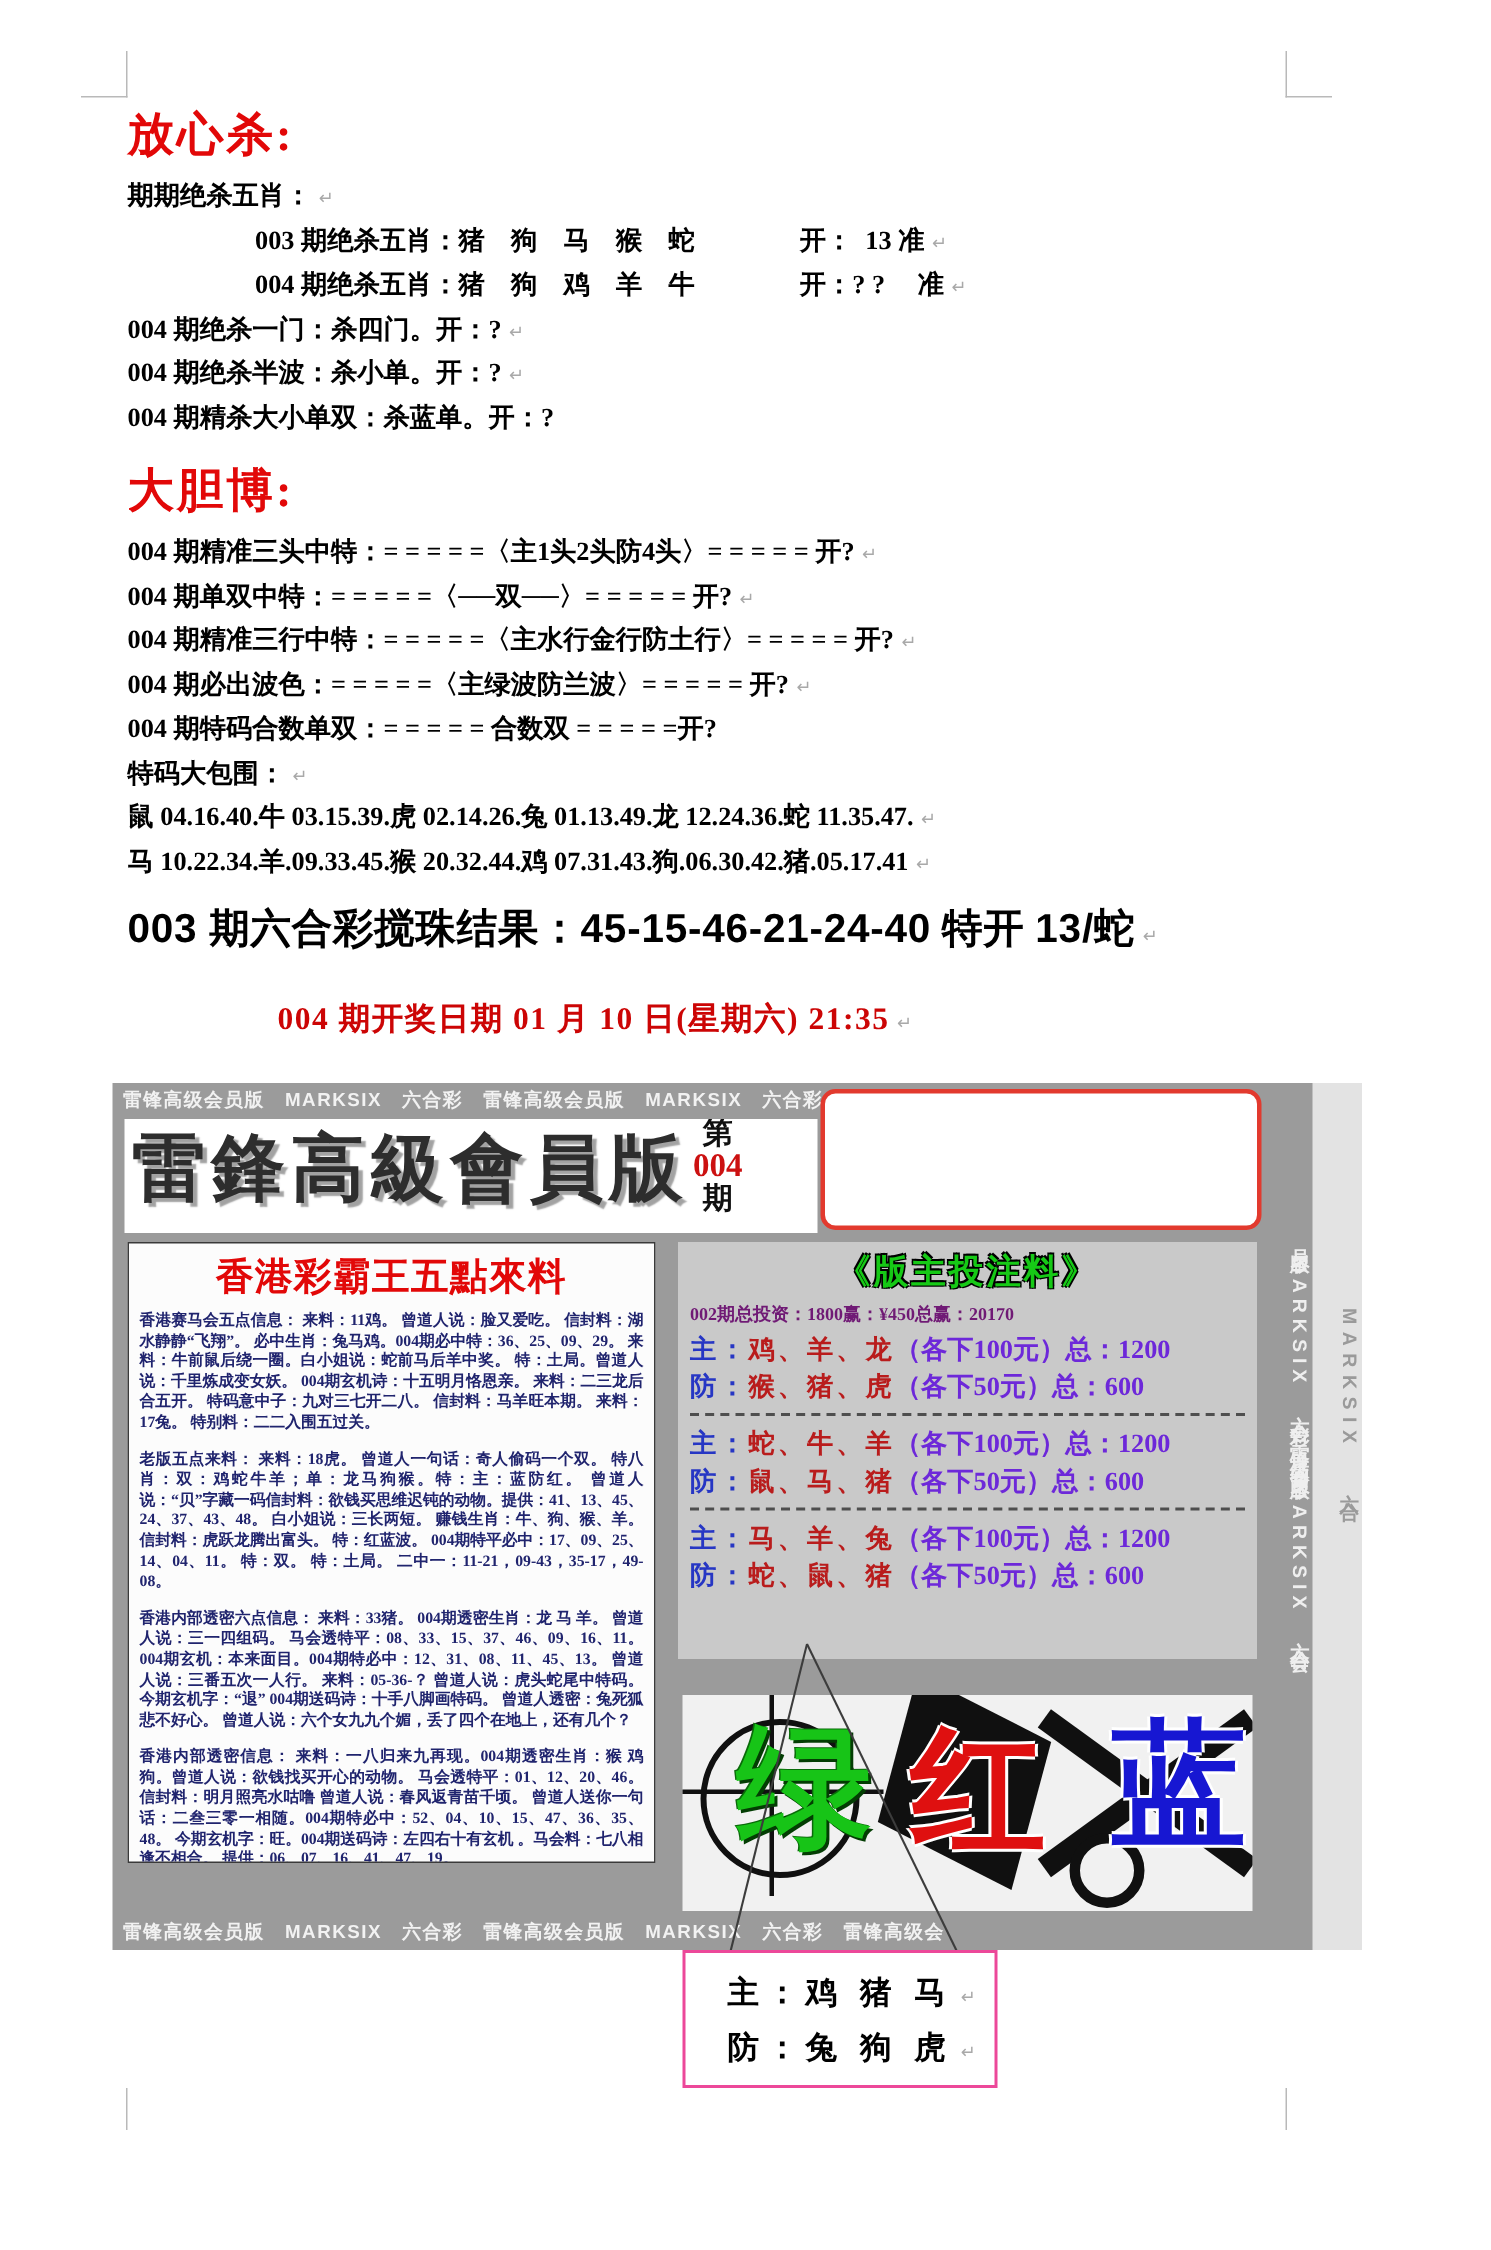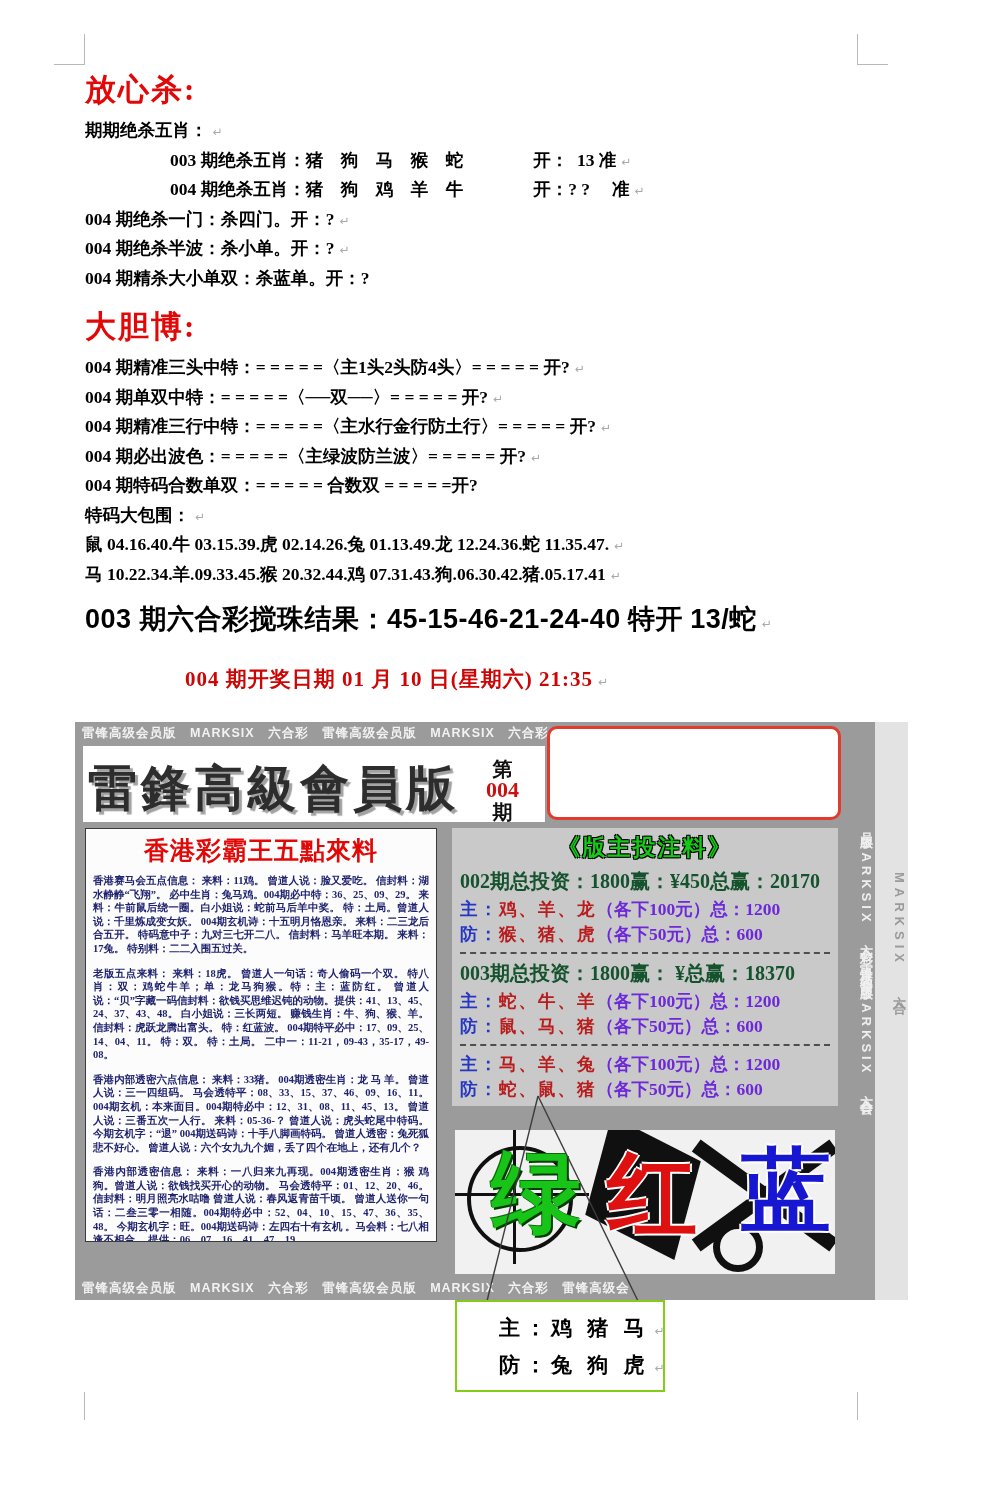--- a/index.html
+++ b/index.html
@@ -20,21 +20,21 @@
   .seg-sans{font-family:"Liberation Sans","DejaVu Sans",sans-serif;}
   .seg-serif{font-family:"Liberation Serif","DejaVu Serif",serif;}
   .date-line{margin-top:28px;padding-left:100px;font-size:21px;font-weight:bold;color:#cc0505;letter-spacing:1px;}
 
   
   .sheet{position:absolute;left:75px;top:722px;width:833px;height:578px;background:#9b9b9b;
          font-family:"Liberation Sans","DejaVu Sans",sans-serif;}
   .strip{position:absolute;color:#f2f2f2;font-weight:bold;font-size:12.5px;letter-spacing:1px;white-space:nowrap;overflow:hidden;}
   .strip-top{left:7px;top:3px;width:540px;}
   .strip-bottom{left:7px;bottom:3px;width:755px;}
-  .headband{position:absolute;left:8px;top:24px;width:462px;height:76px;background:#ffffff;display:flex;align-items:flex-end;overflow:hidden;gap:24px;}
+  .headband{position:absolute;left:8px;top:24px;width:462px;height:76px;background:#ffffff;display:flex;align-items:flex-start;overflow:hidden;}
   .sheet-title{font-family:"Liberation Serif","DejaVu Serif",serif;font-size:49px;font-weight:bold;color:#2d2d2d;
                text-shadow:3px 3px 1px #a2a2a2;letter-spacing:4px;padding-left:5px;white-space:nowrap;}
   .issue{display:flex;flex-direction:column;align-items:center;line-height:1.02;font-weight:bold;
          font-family:"Liberation Serif","DejaVu Serif",serif;margin-left:3px;}
   .issue .ipfx,.issue .isfx{font-size:20px;color:#101010;}
   .issue .inum{font-size:22px;color:#cc1111;font-family:Liberation Serif, serif;}
   .redbox{position:absolute;left:472px;top:4px;width:294px;height:94px;background:#fff;
           border:3px solid #e23a2e;border-radius:10px;box-sizing:border-box;}
 
   .leftpanel{position:absolute;left:10px;top:106px;width:352px;height:414px;background:#fcfcfc;
@@ -42,21 +42,21 @@
   .lp-title{color:#e20808;font-family:"Liberation Serif","DejaVu Serif",serif;font-size:25px;font-weight:bold;
             text-align:center;margin:0 0 7px 0;letter-spacing:1px;}
   .lp-para{font-family:"Liberation Serif","DejaVu Serif",serif;font-size:10.5px;font-weight:bold;color:#20246e;
            line-height:13.6px;text-align:justify;margin:0 0 11px 0;}
 
   .rightcol{position:absolute;left:377px;top:106px;width:386px;height:278px;background:#c9c9c9;
             padding:3px 8px;box-sizing:border-box;overflow:hidden;}
   .rp-title{color:#16c916;font-family:"Liberation Serif","DejaVu Serif",serif;font-size:23px;font-weight:bold;text-align:center;
             letter-spacing:2px;margin:1px 0 5px 0;
             text-shadow:-1px -1px 0 #000,1px -1px 0 #000,-1px 1px 0 #000,1px 1px 0 #000;}
-  .blk-h{color:#14532d;font-size:20px;font-weight:bold;font-family:"Liberation Serif","DejaVu Serif",serif;margin:1px 0 2px 0;white-space:nowrap;}
+  .blk-h{color:#701a75;font-size:12px;font-weight:bold;font-family:"Liberation Serif","DejaVu Serif",serif;margin:1px 0 2px 0;white-space:nowrap;}
   .blk-line{font-size:17.5px;font-weight:bold;font-family:"Liberation Serif","DejaVu Serif",serif;margin:0 0 1px 0;white-space:nowrap;}
   .lbl{color:#2636c4;letter-spacing:2px;}
   .animals{color:#b91c1c;letter-spacing:2px;}
   .rest{color:#6d28d9;}
   .sep{border-top:2px dashed #4e4e4e;margin:6px 0 6px 0;}
 
   .artbox{position:absolute;left:380px;top:408px;width:380px;height:144px;background:#f1f1f1;overflow:hidden;}
   .art-char{position:absolute;font-family:"Liberation Serif","DejaVu Serif",serif;font-weight:bold;font-size:90px;line-height:1;z-index:3;}
   .g-char{left:36px;top:18px;color:#17c417;text-shadow:2px 2px 0 #033d03,-1px -1px 0 #0a6b0a;}
   .r-char{left:152px;top:20px;color:#df1010;text-shadow:2px 0 0 #fff,-2px 0 0 #fff,0 2px 0 #fff,0 -2px 0 #fff;}
@@ -70,22 +70,22 @@
   .xbar2{left:225px;top:58px;transform:rotate(-36deg);}
   .xloop{position:absolute;left:258px;top:92px;width:36px;height:36px;border:7px solid #101010;border-radius:50%;z-index:1;}
 
   .sideA{position:absolute;left:768px;top:0;width:32px;height:578px;color:#efefef;font-weight:bold;font-size:13px;
          writing-mode:vertical-rl;letter-spacing:4px;padding-top:100px;box-sizing:border-box;text-align:left;}
   .sideB{position:absolute;left:800px;top:0;width:33px;height:578px;background:#e3e3e3;color:#9a9a9a;font-weight:bold;
          font-size:13px;writing-mode:vertical-rl;letter-spacing:5px;padding-top:150px;box-sizing:border-box;}
 
   
   .callout-lines{position:absolute;left:455px;top:1090px;z-index:5;}
-  .callout{position:absolute;left:455px;top:1300px;width:210px;height:92px;background:#fff;border:2px solid #84cc16;
-           box-sizing:border-box;padding:9px 0 0 42px;z-index:6;}
+  .callout{position:absolute;left:455px;top:1300px;width:210px;height:92px;background:#fff;border:2px solid #ec4899;
+           box-sizing:border-box;padding:9px 0 0 28px;z-index:6;}
   .cl{font-size:21px;font-weight:bold;color:#000;line-height:34px;letter-spacing:5px;font-family:"Liberation Serif","DejaVu Serif",serif;white-space:nowrap;}
 </style>
 </head>
 <body>
 
 <div class="page">
 
   <div class="crop" style="left:84px;top:34px;width:1px;height:31px"></div>
   <div class="crop" style="left:54px;top:64px;width:31px;height:1px"></div>
   <div class="crop" style="left:857px;top:34px;width:1px;height:31px"></div>
@@ -147,21 +147,20 @@
     <div class="rightcol">
       <div class="rp-title">《版主投注料》</div>
       <div id="rp-blocks">
           <div class="blk">
             <div class="blk-h">002期总投资：1800赢：¥450总赢：20170</div>
             <div class="blk-line"><span class="lbl">主：</span><span class="animals">鸡、羊、龙</span><span class="rest">（各下100元）总：1200</span></div>
             <div class="blk-line"><span class="lbl">防：</span><span class="animals">猴、猪、虎</span><span class="rest">（各下50元）总：600</span></div>
           </div>
           <div class="sep"></div>
           <div class="blk">
-            <div class="blk-h">003期总投资：1800赢： ¥总赢：18370</div>
             <div class="blk-line"><span class="lbl">主：</span><span class="animals">蛇、牛、羊</span><span class="rest">（各下100元）总：1200</span></div>
             <div class="blk-line"><span class="lbl">防：</span><span class="animals">鼠、马、猪</span><span class="rest">（各下50元）总：600</span></div>
           </div>
           <div class="sep"></div>
           <div class="blk">
             <div class="blk-line"><span class="lbl">主：</span><span class="animals">马、羊、兔</span><span class="rest">（各下100元）总：1200</span></div>
             <div class="blk-line"><span class="lbl">防：</span><span class="animals">蛇、鼠、猪</span><span class="rest">（各下50元）总：600</span></div>
           </div>
         </div>
     </div>

